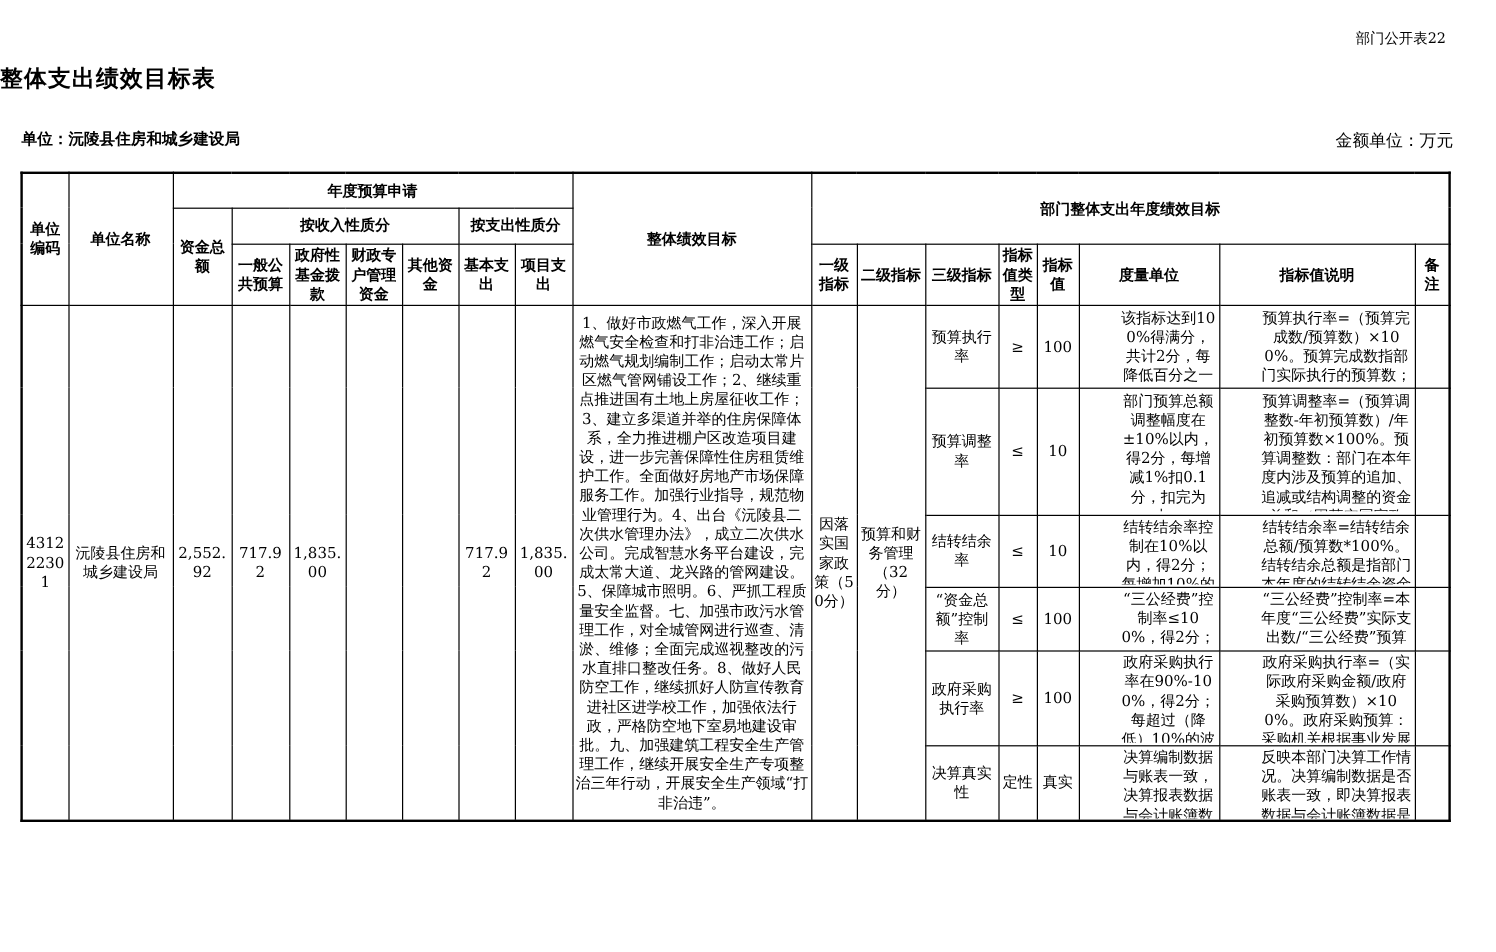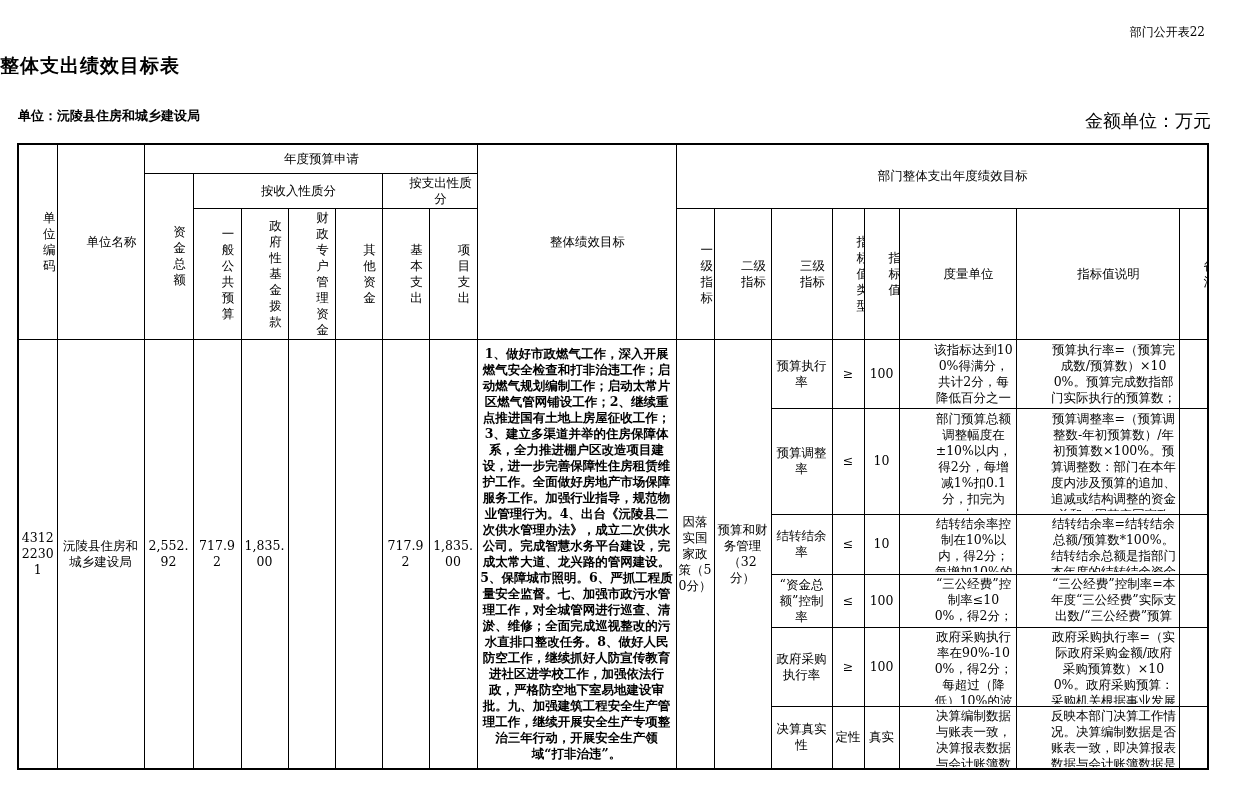--- a/index.html
+++ b/index.html
@@ -4,35 +4,35 @@
 <style>
   * { box-sizing: border-box; }
   html,body { margin:0; padding:0; background:#fff; }
   body { font-family:"DejaVu Serif","Liberation Serif",serif; color:#000; }
   .page { position:relative; width:1247px; height:793px; background:#ffffff; overflow:hidden; }
 
   .corner-label { position:absolute; top:24px; right:42px; font-size:12px; }
   .doc-title { position:absolute; top:53px; left:0; width:100%; text-align:left;
                font-size:19px; font-weight:bold; letter-spacing:1px; }
   .unit-line { position:absolute; top:107px; left:18px; font-size:13px; font-weight:bold; }
-  .amount-line { position:absolute; top:109px; right:36px; font-size:18px; }
+  .amount-line { position:absolute; top:109px; right:36px; font-size:14px; }
 
   table.perf { position:absolute; top:143px; left:17px; width:1190px;
                border-collapse:collapse; table-layout:fixed;
                border:2px solid #000; }
   table.perf td { border:1px solid #000; padding:1px 2px; font-size:12.5px;
                   line-height:1.28; vertical-align:middle; text-align:center;
                   word-break:break-all; overflow:hidden; }
-  tr.h td { font-weight:normal;padding-left:24px; }
+  tr.h td { font-weight:bold; }
   td.big-h { font-size:14px; }
 
   td.code { font-size:11px; text-align:left; padding:0 0 0 2px; }
   td.name { font-size:11.5px; text-align:left; padding:0 1px 0 2px; }
   td.num  { font-size:12px; text-align:right; padding:0 2px 0 1px; }
-  td.longtext { font-size:11.3px; line-height:16.2px; text-align:left; padding:2px 4px;font-weight:bold; }
+  td.longtext { font-size:11.3px; line-height:16.2px; text-align:left; padding:2px 4px; }
   td.lv   { padding:0 1px; }
   td.l3   { font-size:11.5px; text-align:left; padding:1px 1px; }
   td.val  { text-align:left; padding:0 3px; }
   td.measure { font-size:11px; line-height:15px; text-align:center; padding:1px 2px; }
   td.desc { font-size:11px; line-height:15px; text-align:left; padding:1px 3px; }
   .clip { overflow:hidden;margin-left:32px; }
 </style>
 </head>
 <body>
 

